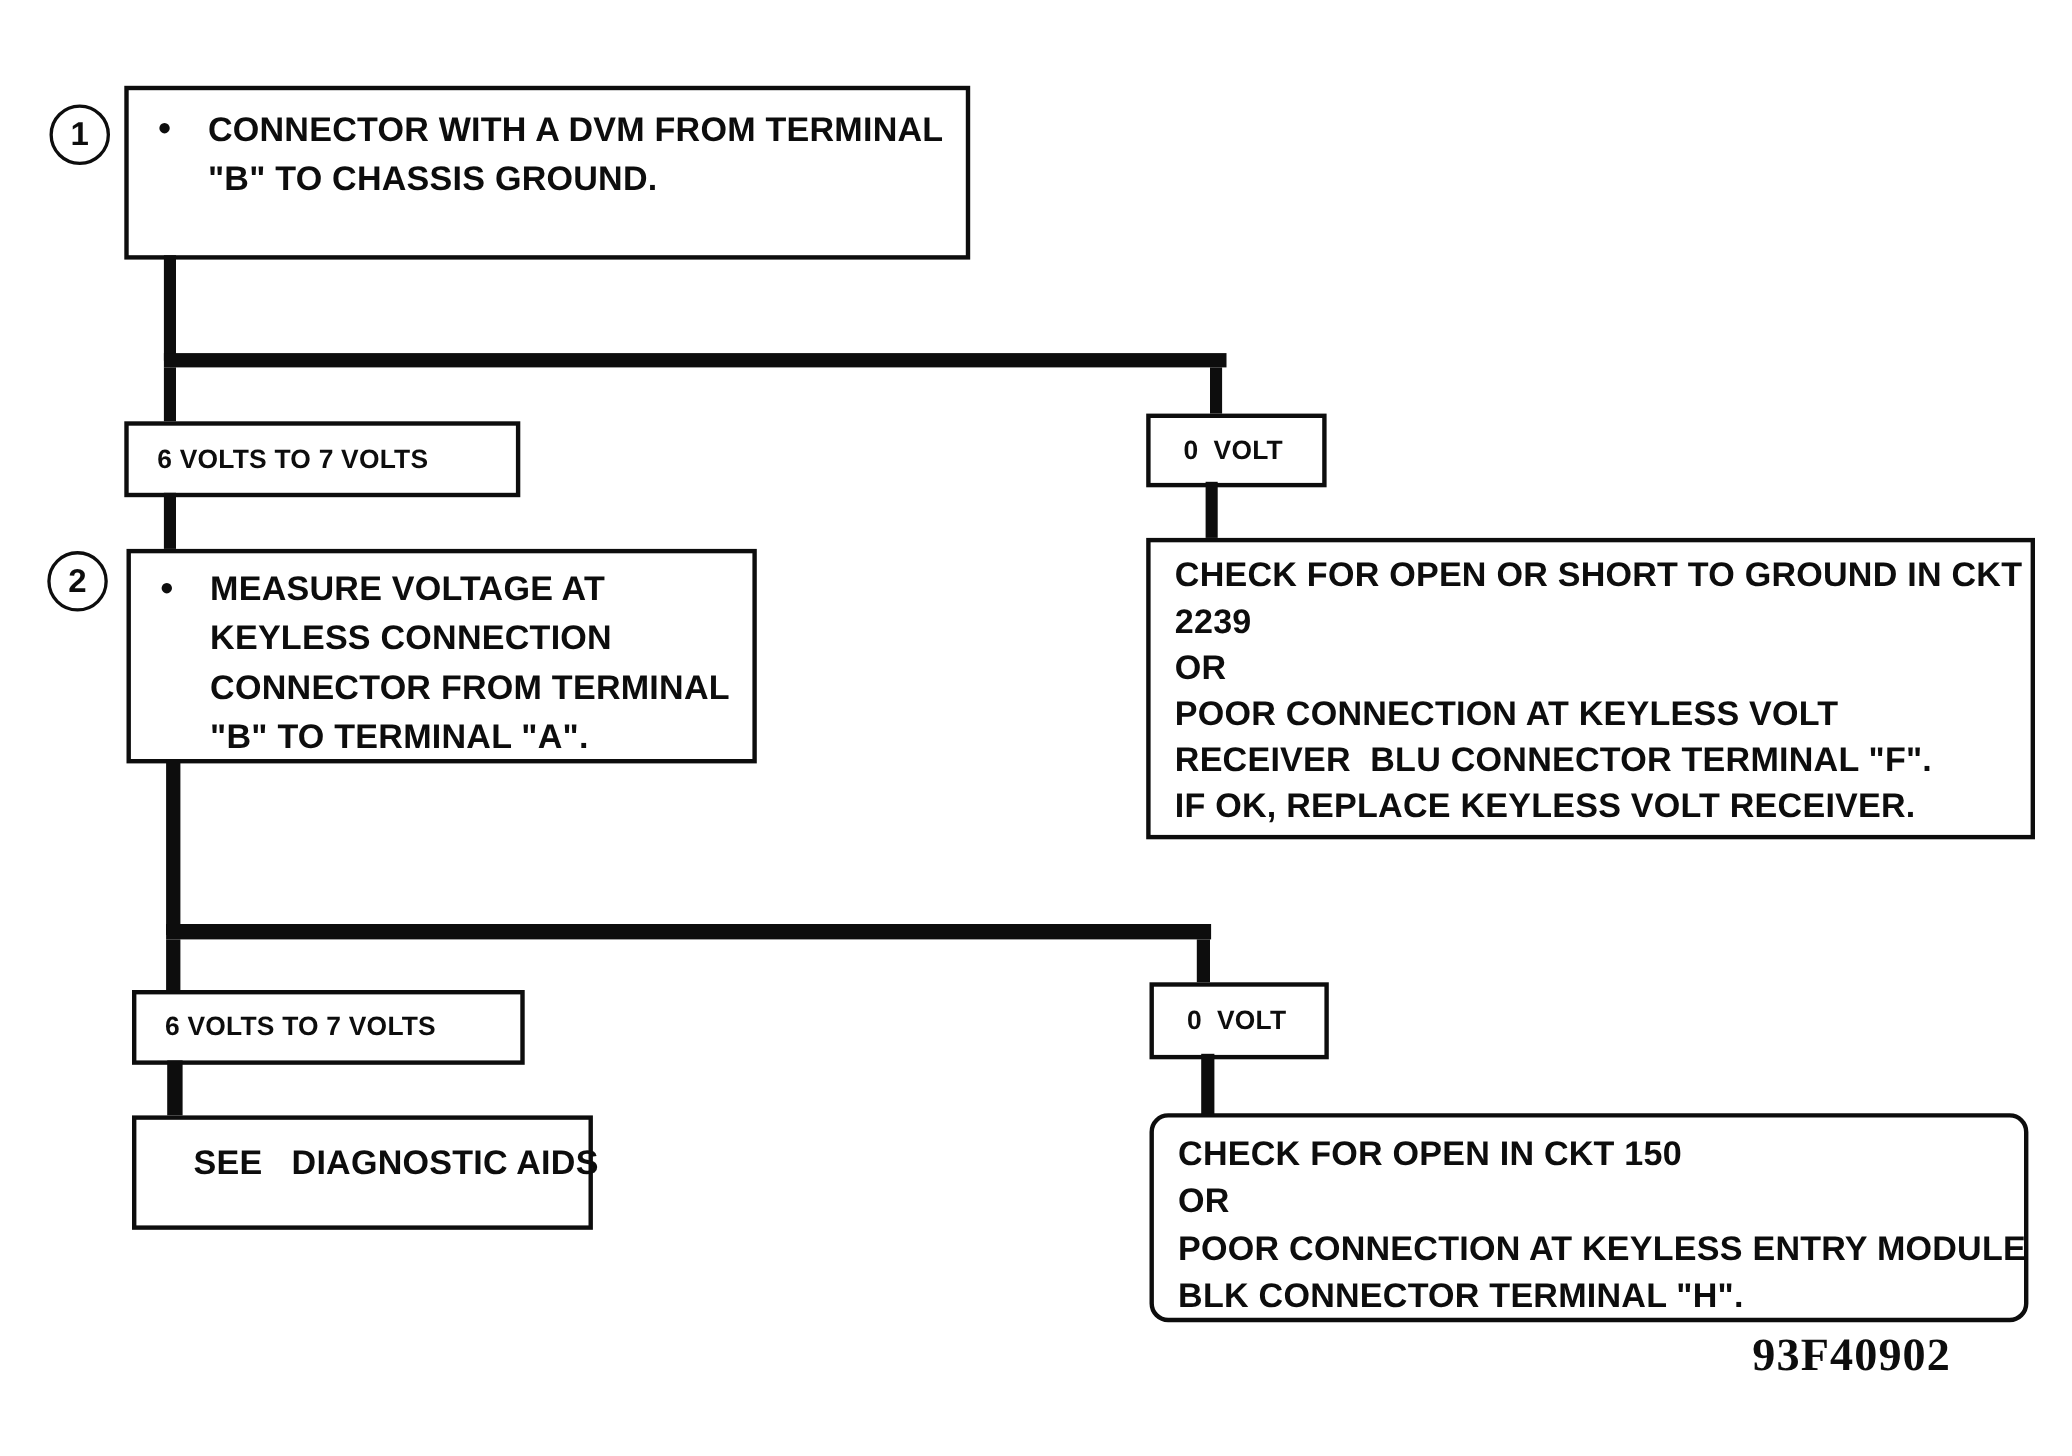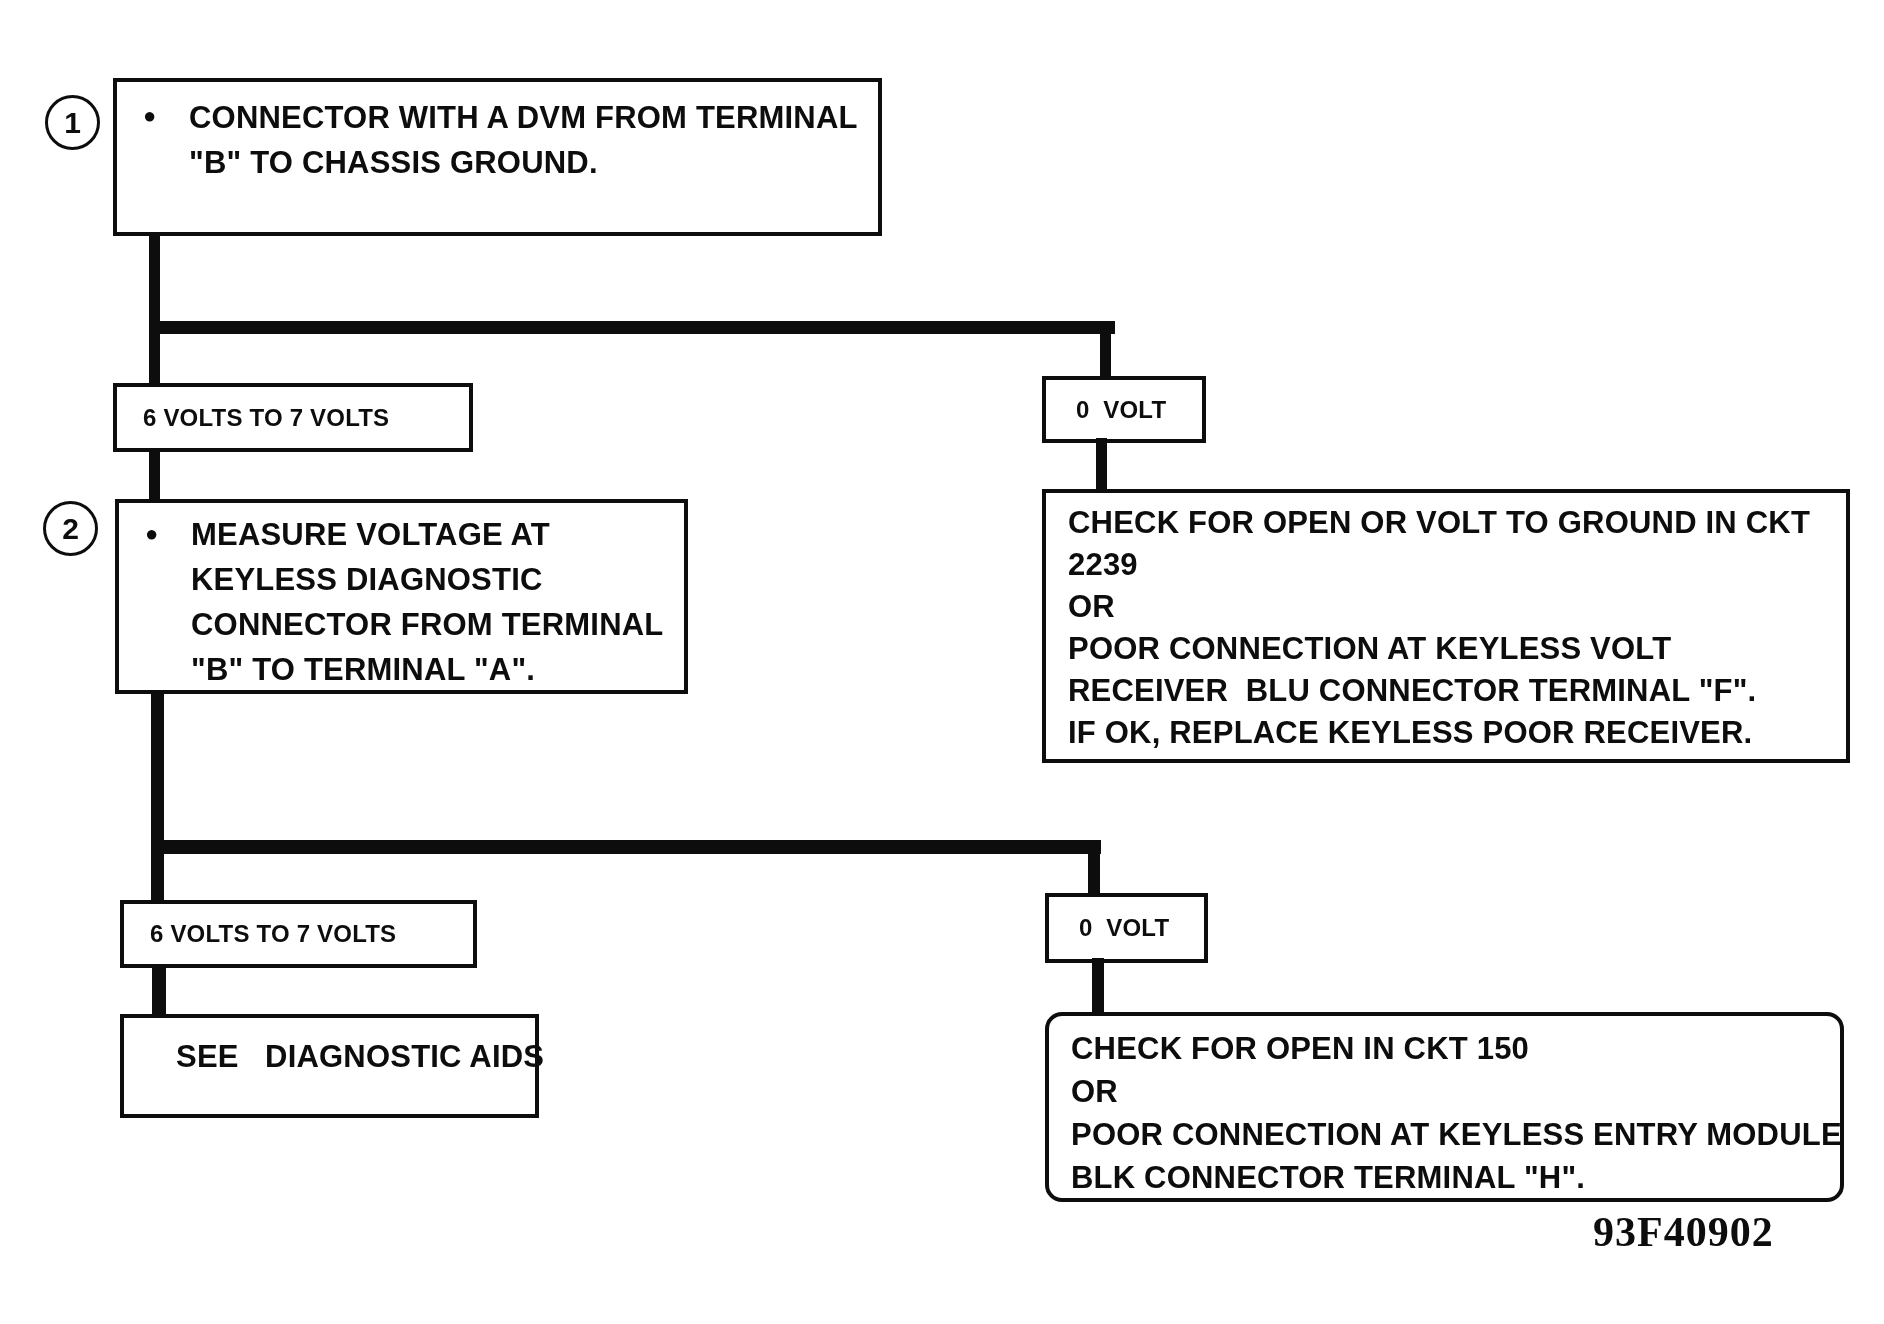--- a/index.html
+++ b/index.html
@@ -70,34 +70,34 @@
   <div class="wire" style="left:1096px; top:438px; width:11px; height:56px;"></div>
 
   <div class="circle" style="left:43px; top:501px;">
     <span>2</span>
   </div>
 
   <div class="box" style="left:115px; top:499px; width:573px; height:195px;">
     <span class="bullet" style="left:26px; top:18px;">●</span>
     <div class="step-text" style="top:9px;">
       <div class="tline">MEASURE VOLTAGE AT</div>
-      <div class="tline">KEYLESS DIAGNOSTIC</div>
+      <div class="tline">KEYLESS CONNECTION</div>
       <div class="tline">CONNECTOR FROM TERMINAL</div>
       <div class="tline">"B" TO TERMINAL "A".</div>
     </div>
   </div>
 
   <div class="box result-text" style="left:1042px; top:489px; width:808px; height:274px;">
     <div class="step-text" style="left:22px; top:9px;">
-      <div class="tline">CHECK FOR OPEN OR VOLT TO GROUND IN CKT</div>
+      <div class="tline">CHECK FOR OPEN OR SHORT TO GROUND IN CKT</div>
       <div class="tline">2239</div>
       <div class="tline">OR</div>
       <div class="tline">POOR CONNECTION AT KEYLESS VOLT</div>
       <div class="tline">RECEIVER  BLU CONNECTOR TERMINAL "F".</div>
-      <div class="tline">IF OK, REPLACE KEYLESS POOR RECEIVER.</div>
+      <div class="tline">IF OK, REPLACE KEYLESS VOLT RECEIVER.</div>
     </div>
   </div>
 
   <div class="wire" style="left:151px; top:690px; width:13px; height:160px;"></div>
   <div class="wire" style="left:151px; top:840px; width:950px; height:14px;"></div>
   <div class="wire" style="left:1088px; top:854px; width:12px; height:45px;"></div>
   <div class="wire" style="left:151px; top:854px; width:13px; height:52px;"></div>
 
   <div class="box label-box" style="left:120px; top:900px; width:357px; height:68px; padding-left:26px;">
     <span>6 VOLTS TO 7 VOLTS</span>

